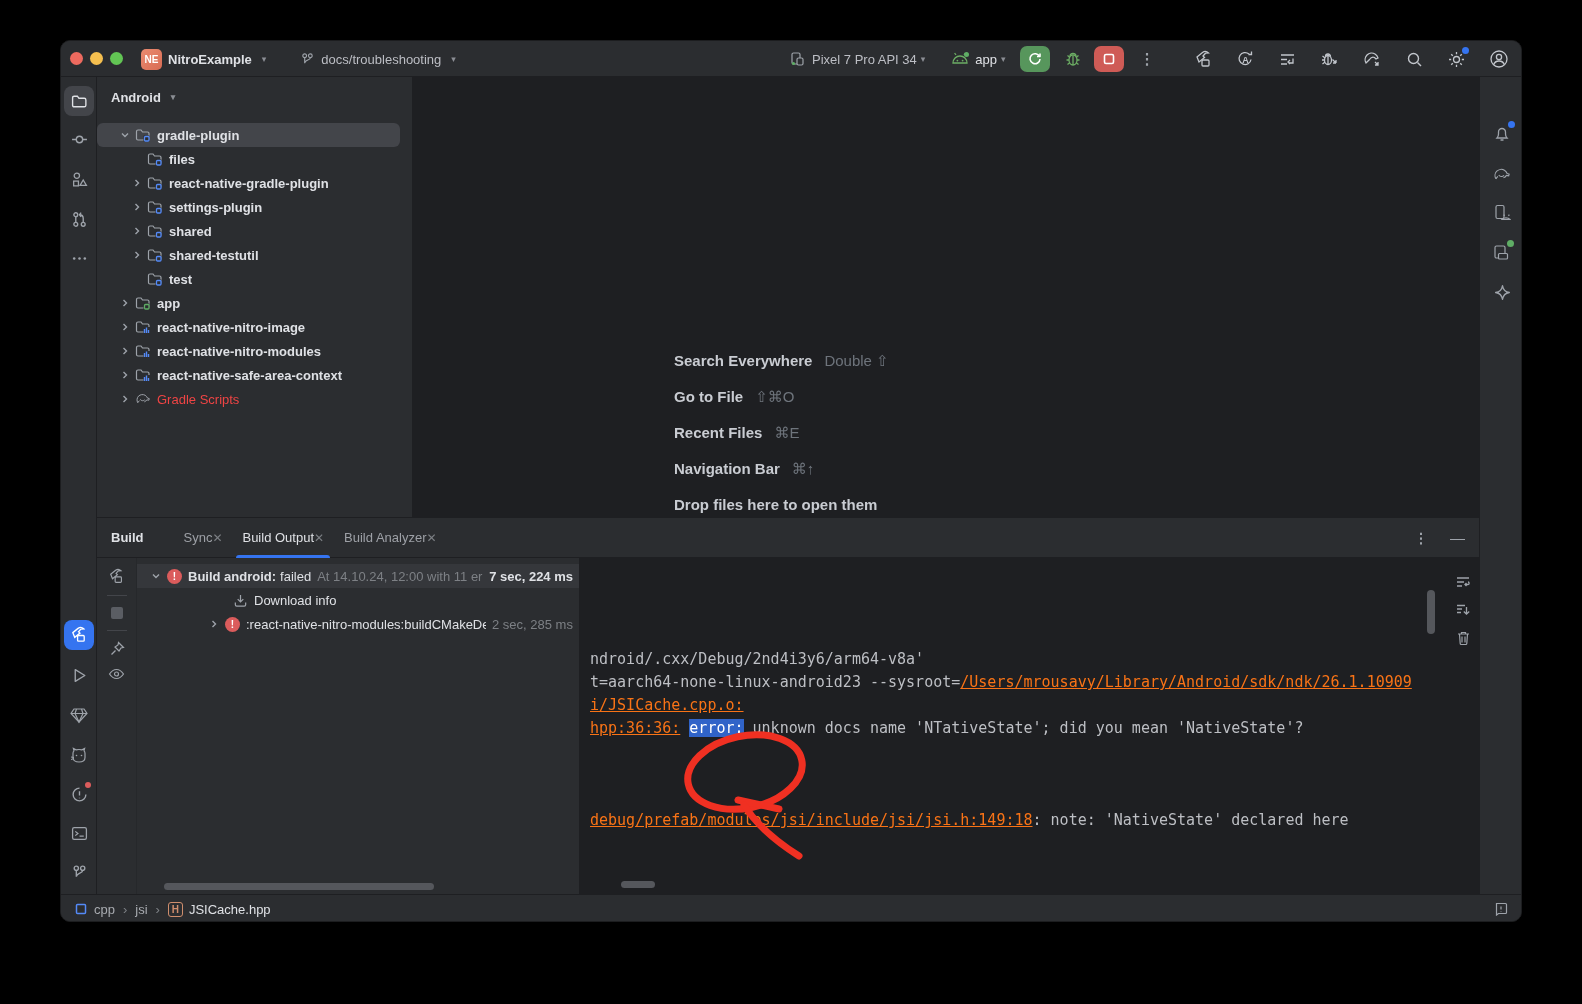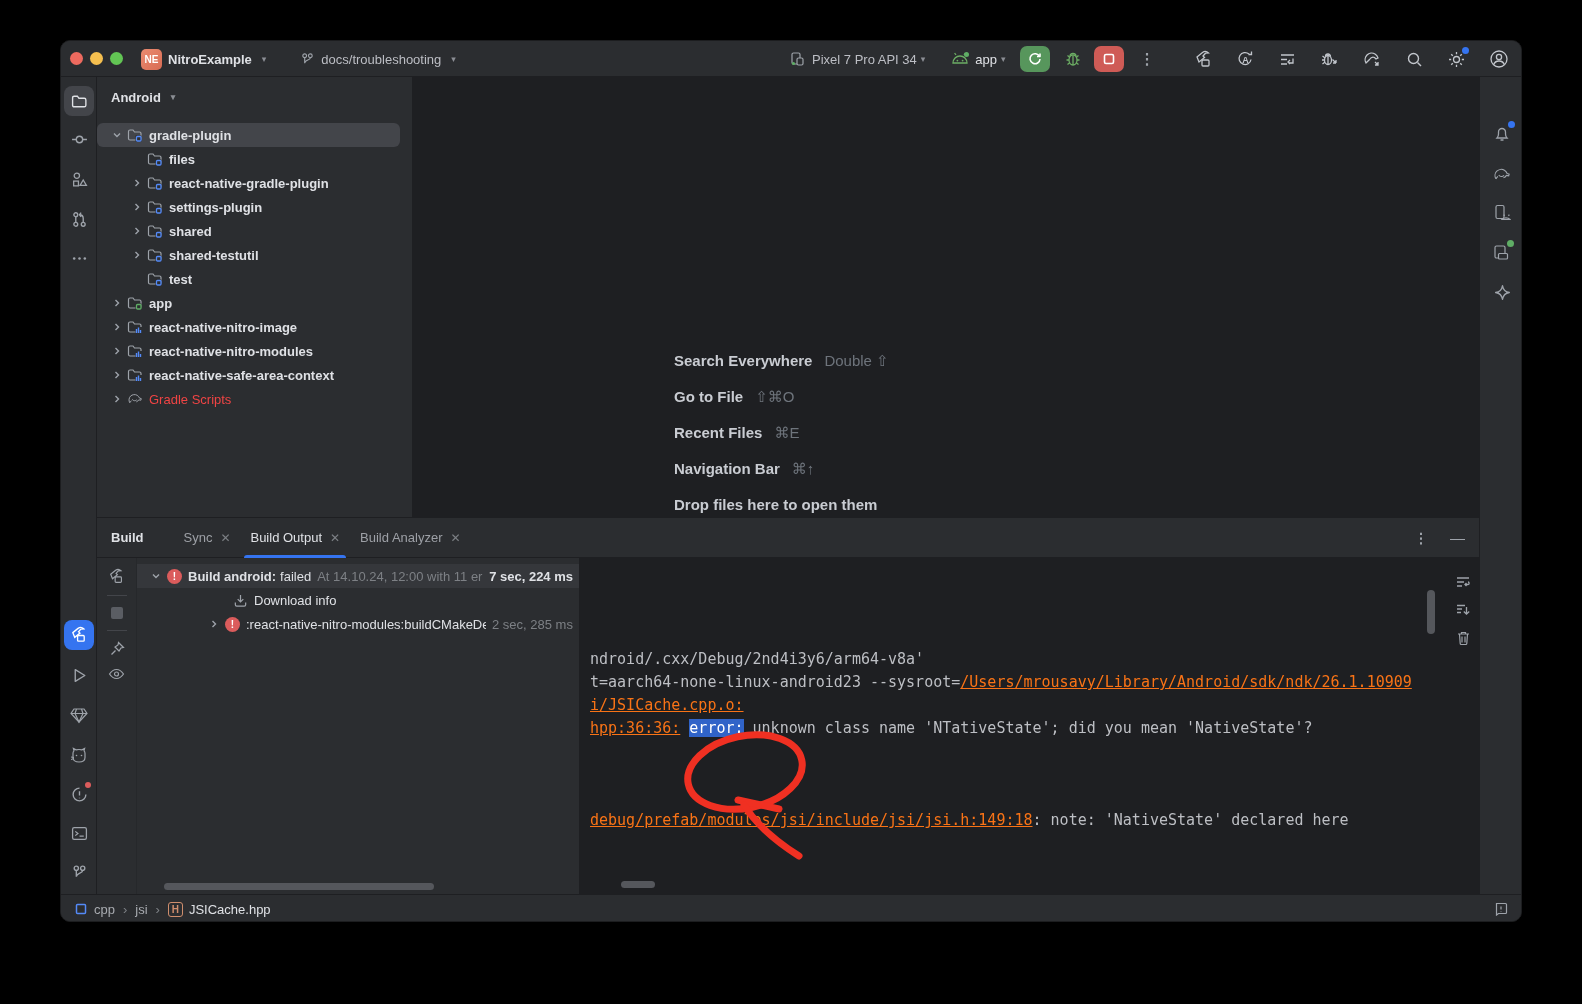--- a/index.html
+++ b/index.html
@@ -48,38 +48,38 @@
   
   .project-panel { position:absolute; left:36px; top:36px; width:316px; height:440px; background:#2b2d30;
     border-right:1px solid #1e1f22; }
   .pp-header { display:flex; align-items:center; gap:6px; height:40px; padding-left:14px;
     color:#dfe1e5; font-size:13px; font-weight:700; }
   .tree { margin-top:6px; }
   .trow { display:flex; align-items:center; height:24px; font-size:13px; font-weight:600; color:#dfe1e5; }
   .trow .tchev { width:16px; display:flex; justify-content:center; color:#9ea3aa; flex:0 0 16px; }
   .trow .ticon { width:20px; display:flex; justify-content:center; flex:0 0 20px; }
   .trow .tlabel { margin-left:4px; white-space:nowrap; }
-  .lvl0 { padding-left:12px; }
+  .lvl0 { padding-left:20px; }
   .lvl1 { padding-left:32px; }
   .trow.selected { background:#43454a; border-radius:6px; margin-right:12px; }
   .gradle-label { font-weight:400; color:#ef4444; }
 
   
   .editor { position:absolute; left:352px; top:36px; width:1066px; height:440px; background:#1e1f22; }
   .shortcuts { position:absolute; left:261px; top:275px; }
   .sc-row { display:flex; align-items:baseline; gap:12px; height:36px; }
   .sc-label { color:#c9ccd2; font-size:15px; font-weight:600; }
   .sc-keys { color:#6e747c; font-size:15px; }
 
   
   .build-panel { position:absolute; left:36px; top:476px; width:1382px; height:377px; background:#2b2d30;
     border-top:1px solid #1e1f22; }
   .bp-header { position:relative; height:40px; display:flex; align-items:center; border-bottom:1px solid #1e1f22; }
   .bp-title { color:#dfe1e5; font-size:13px; font-weight:700; margin-left:14px; }
-  .bp-tab { position:relative; height:40px; display:flex; align-items:center; gap:8px; padding:0 10px;
+  .bp-tab { position:relative; height:40px; display:flex; align-items:center; padding:0 10px;
     font-size:13px; color:#9da0a6; }
   .bp-tab.active { color:#dfe1e5; }
   .bp-tab .x { color:#7d8085; font-size:12px; }
   .bp-tab.active::after { content:""; position:absolute; left:4px; right:4px; bottom:0; height:3px;
     border-radius:3px 3px 0 0; background:#3574f0; }
   .bp-tab:first-of-type { margin-left:30px; }
   .bp-hdr-right { position:absolute; right:14px; display:flex; align-items:center; gap:22px; color:#9ea3aa; }
   .bp-body { position:relative; height:336px; display:flex; }
   .bp-tools { width:40px; border-right:1px solid #26282b; display:flex; flex-direction:column; align-items:center;
     padding-top:10px; gap:10px; color:#9ea3aa; }
@@ -653,21 +653,21 @@
             <span class="bt-dur2">2 sec, 285 ms</span>
           </div>
           <div class="hscroll" style="left:27px;bottom:4px;width:270px;"></div>
         </div>
 
         <div class="console">
           <div class="console-text">
             <div class="cline"><span>ndroid/.cxx/Debug/2nd4i3y6/arm64-v8a'</span></div>
             <div class="cline"><span>t=aarch64-none-linux-android23 --sysroot=</span><span class="clink">/Users/mrousavy/Library/Android/sdk/ndk/26.1.10909</span></div>
             <div class="cline"><span class="clink">i/JSICache.cpp.o:</span></div>
-            <div class="cline"><span class="clink">hpp:36:36:</span><span> </span><span class="errhl">error:</span><span> unknown class name 'NTativeState'; did you mean 'NativeState'?</span></div>
+            <div class="cline"><span class="clink">hpp:36:36:</span><span> </span><span class="errhl">error:</span><span> unknown docs name 'NTativeState'; did you mean 'NativeState'?</span></div>
             <div class="cline">&nbsp;</div>
             <div class="cline">&nbsp;</div>
             <div class="cline">&nbsp;</div>
             <div class="cline"><span class="clink">debug/prefab/modules/jsi/include/jsi/jsi.h:149:18</span><span>: note: 'NativeState' declared here</span></div>
           </div>
 
           <svg class="annotation-svg" width="900" height="336" viewBox="0 0 900 336">
             <g stroke="#f03022" stroke-width="7" fill="none" stroke-linecap="round">
               <ellipse cx="166" cy="214" rx="58" ry="36" transform="rotate(-12 166 214)"></ellipse>
               <path d="M200 251 L159 242"></path>

